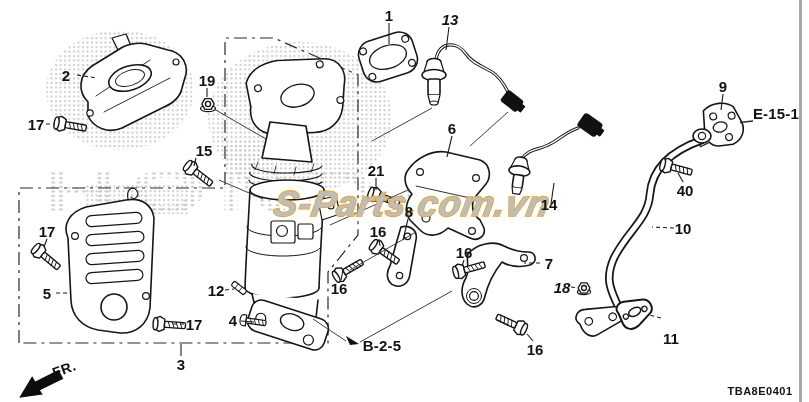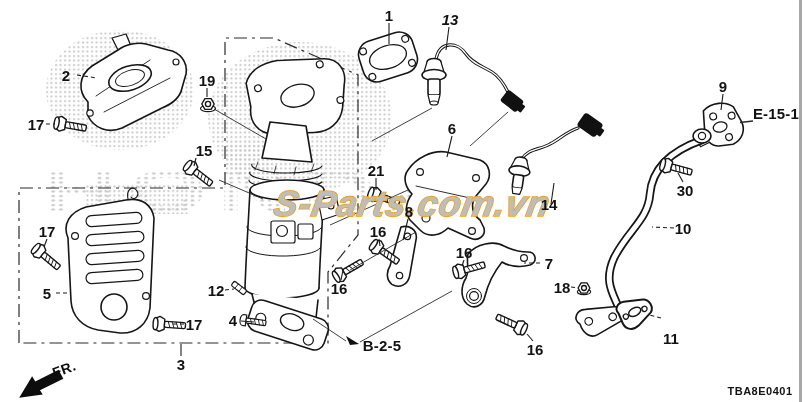--- a/index.html
+++ b/index.html
@@ -319,19 +319,19 @@
     <div class="callout" style="left: 450px; top: 19px; font-style: italic;">13</div>
     <div class="callout" style="left: 549px; top: 204px;">14</div>
     <div class="callout" style="left: 204px; top: 150px;">15</div>
     <div class="callout" style="left: 378px; top: 231px;">16</div>
     <div class="callout" style="left: 339px; top: 288px;">16</div>
     <div class="callout" style="left: 464px; top: 252px;">16</div>
     <div class="callout" style="left: 535px; top: 349px;">16</div>
     <div class="callout" style="left: 36px; top: 124px;">17</div>
     <div class="callout" style="left: 47px; top: 231px;">17</div>
     <div class="callout" style="left: 194px; top: 324px;">17</div>
-    <div class="callout" style="left: 562px; top: 287px;">18</div>
+    <div class="callout" style="left: 562px; top: 287px; font-style: italic;">18</div>
     <div class="callout" style="left: 207px; top: 80px;">19</div>
-    <div class="callout" style="left: 685px; top: 190px;">30</div>
+    <div class="callout" style="left: 685px; top: 190px;">40</div>
     <div class="callout" style="left: 376px; top: 170px;">21</div>
     <div class="callout ref" style="left: 776px; top: 113px;">E-15-1</div>
     <div class="callout ref" style="left: 382px; top: 345px;">B-2-5</div>
   </div>
 
 </body></html>

